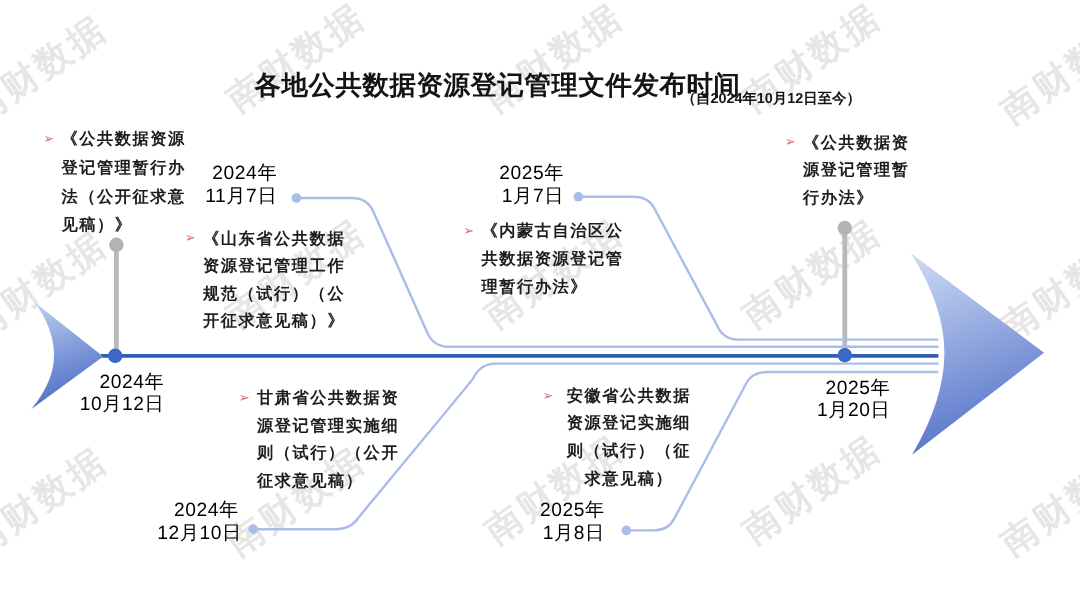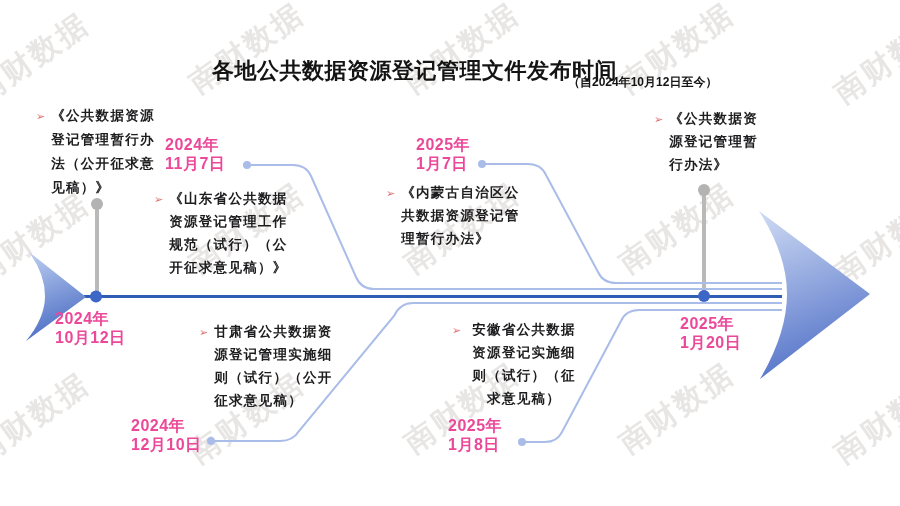--- a/index.html
+++ b/index.html
@@ -15,22 +15,22 @@
   .lines{position:absolute;left:0;top:0;}
   .title{
     position:absolute;left:212px;top:56px;font-size:22px;font-weight:bold;
     color:#141414;letter-spacing:0.5px;white-space:nowrap;
   }
   .subtitle{
     position:absolute;left:568px;top:74px;font-size:12px;font-weight:bold;
     color:#141414;white-space:nowrap;
   }
   .date{
-    position:absolute;color:#ec4899;font-weight:bold;font-size:16px;
-    line-height:19px;text-align:left;white-space:nowrap;letter-spacing:0.5px;
+    position:absolute;color:#000000;font-weight:normal;font-size:16px;
+    line-height:19px;text-align:right;white-space:nowrap;letter-spacing:0.5px;
   }
   .date span{display:block;}
   .doc{
     position:absolute;display:flex;color:#1d1d1f;font-weight:bold;
     font-size:13.5px;line-height:23px;letter-spacing:1.3px;text-align:left;
   }
   .doc .bullet{
     flex:0 0 auto;color:#e06c6c;font-size:11px;line-height:23px;
     margin-right:6px;letter-spacing:0;transform:translateY(1px);
   }

